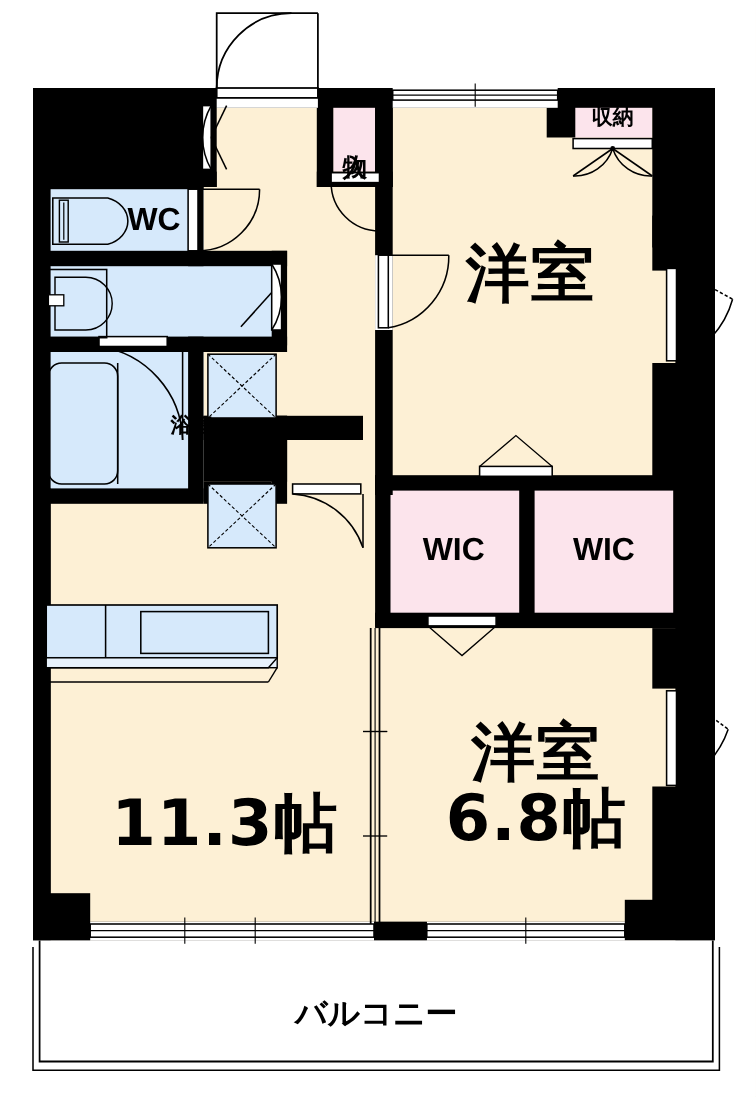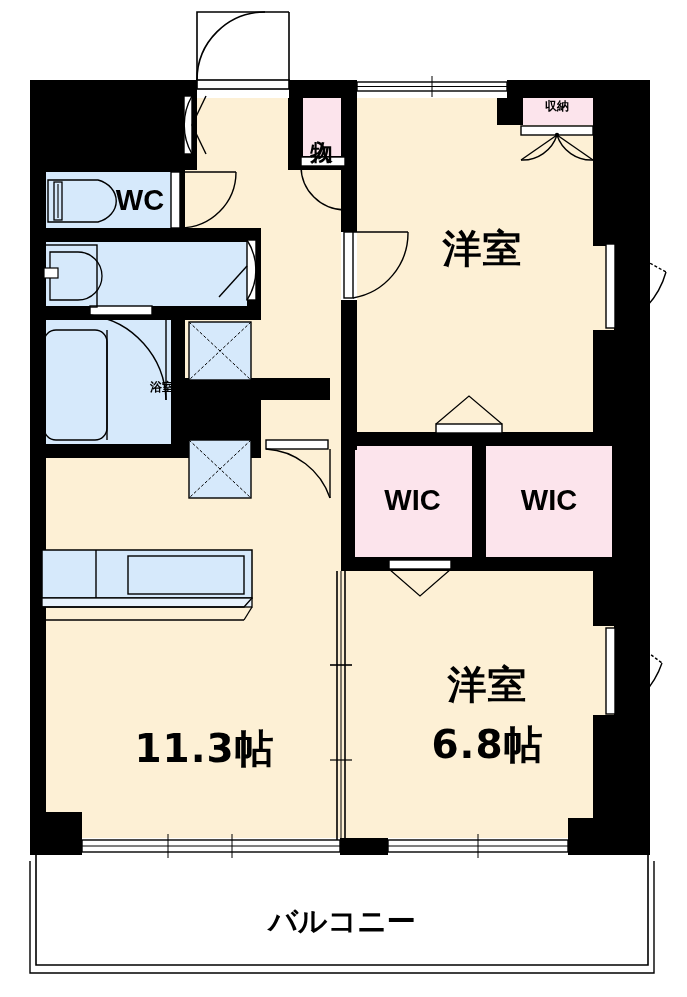--- a/index.html
+++ b/index.html
@@ -8,24 +8,24 @@
   .wall{position:absolute;background:#000000;}
   .room{position:absolute;box-sizing:border-box;}
   .cream{background:#fdf0d5;}
   .pink{background:#fce4ec;}
   .blue{background:#d6e9fb;}
   .white{background:#ffffff;}
 
   .label{position:absolute;color:#000;white-space:nowrap;font-weight:bold;
          display:flex;align-items:center;justify-content:center;
          font-family:"DejaVu Sans","Liberation Sans",sans-serif;}
-  .lbl-big{font-size:39px;letter-spacing:1px;}
+  .lbl-big{font-size:58px;letter-spacing:1px;}
   .lbl-mid{font-size:29px;}
   .lbl-sm{font-size:22px;}
-  .lbl-xs{font-size:12px;}
+  .lbl-xs{font-size:19px;}
   .lbl-vert{writing-mode:vertical-rl;text-orientation:upright;font-size:22px;line-height:1.05;}
   .lbl-latin{font-family:Liberation Sans, sans-serif;font-weight:bold;}
 
   svg.ov{position:absolute;left:0;top:0;width:687px;height:997px;pointer-events:none;}
 </style>
 </head>
 <body>
 
 <div id="plan">
 
@@ -272,21 +272,21 @@
   </svg>
 
 
   <div class="label lbl-vert" style="left:306px;top:92px;width:32px;height:62px;">物入</div>
 
   <div class="label lbl-xs" style="left:522px;top:90px;width:70px;height:33px;">収納</div>
 
   <div class="label lbl-mid lbl-latin" style="left:105px;top:178px;width:70px;height:44px;">WC</div>
 
 
-  <div class="label lbl-xs" style="left:92px;top:368px;width:72px;height:38px;padding-left:34px;">浴室</div>
+  <div class="label lbl-xs" style="left:104px;top:368px;width:72px;height:38px;padding-left:34px;">浴室</div>
 
   <div class="label lbl-mid lbl-latin" style="left:355px;top:475px;width:115px;height:50px;">WIC</div>
 
   <div class="label lbl-mid lbl-latin" style="left:490px;top:475px;width:118px;height:50px;">WIC</div>
 
   <div class="label lbl-big" style="left:400px;top:222px;width:165px;height:54px;">洋室</div>
 
   <div class="label lbl-big" style="left:112px;top:722px;width:185px;height:54px;">11.3帖</div>
 
   <div class="label lbl-big" style="left:405px;top:658px;width:165px;height:54px;">洋室</div>

